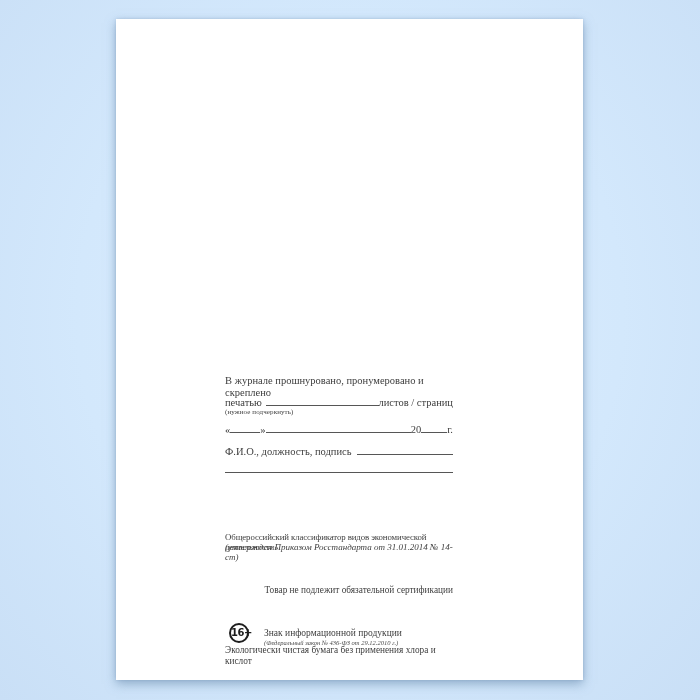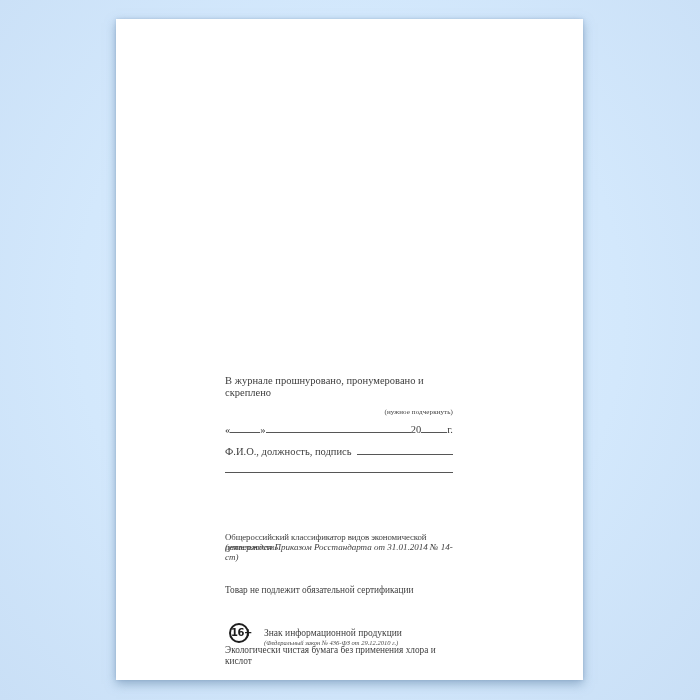--- a/index.html
+++ b/index.html
@@ -12,21 +12,21 @@
   .page{
     position:absolute;left:116px;top:19px;width:467px;height:661px;
     background:#ffffff;
     box-shadow:0 4px 10px rgba(104,138,172,0.60), 0 0 3px rgba(118,150,182,0.35);
   }
   .abs{position:absolute;left:109px;width:228px;color:#3d3d3d;line-height:1.15;}
   .flexline{display:flex;align-items:baseline;white-space:nowrap;}
   .blank{display:inline-block;border-bottom:1px solid #565656;height:9px;margin-bottom:-2px;}
   .grow{flex:1 1 auto;}
   .f11{font-size:10.5px;}
-  .note{font-size:7px;text-align:right;letter-spacing:0.1px;}
+  .note{font-size:7px;text-align:left;letter-spacing:0.1px;}
   .rule{border-bottom:1px solid #565656;height:1px;}
   .mp{font-size:9.5px;text-align:right;}
   .c-small{font-size:8.8px;letter-spacing:-0.1px;}
   .c-italic{font-size:9px;font-style:italic;}
   .san{font-size:9.3px;}
   .badge{
     position:absolute;left:113px;top:604px;width:16px;height:16px;
     border:2.5px solid #1d1d1d;border-radius:50%;
     font-family:"DejaVu Sans","Liberation Sans",sans-serif;
     font-weight:bold;font-size:10px;letter-spacing:-0.5px;
@@ -37,20 +37,26 @@
   .sp{display:inline-block;}
 </style>
 </head>
 <body>
 
 <div class="scene">
   <div class="page">
 
     <div class="abs f11" style="top:356px;">В журнале прошнуровано, пронумеровано и скреплено</div>
 
+    <div class="abs f11 flexline" style="top:377px;">
+      <span class="sp">печатью</span>
+      <span class="sp" style="width:4px;"></span>
+      <span class="blank grow"></span>
+      <span class="sp">листов / страниц</span>
+    </div>
 
     <div class="abs note" style="top:389px;">(нужное подчеркнуть)</div>
 
     <div class="abs f11 flexline" style="top:404px;">
       <span class="sp">«</span>
       <span class="blank" style="width:30px;"></span>
       <span class="sp">»</span>
       <span class="blank grow"></span>
       <span class="sp">20</span>
       <span class="blank" style="width:26px;"></span>
@@ -62,21 +68,21 @@
       <span class="sp" style="width:5px;"></span>
       <span class="blank grow"></span>
     </div>
 
     <div class="abs rule" style="top:452px;"></div>
 
 
     <div class="abs c-small" style="top:513px;">Общероссийский классификатор видов экономической деятельности»</div>
     <div class="abs c-italic" style="top:523px;">(утвержден Приказом Росстандарта от 31.01.2014 № 14-ст)</div>
 
-    <div class="abs san" style="top:566px;">Товар не подлежит обязательной сертификации</div>
+    <div class="abs san" style="top:566px;text-align:right;">Товар не подлежит обязательной сертификации</div>
     <div class="abs san" style="top:582px;margin-top:44px;">Экологически чистая бумага без применения хлора и кислот</div>
 
     <div class="badge">16+</div>
     <div class="age-label">Знак информационной продукции</div>
     <div class="age-note">(Федеральный закон № 436-ФЗ от 29.12.2010 г.)</div>
 
   </div>
 </div>
 
 </body></html>

